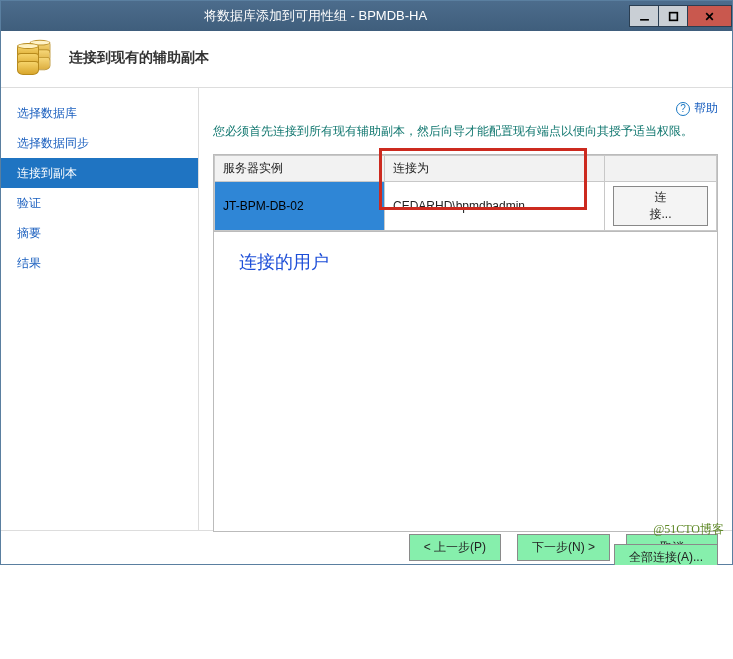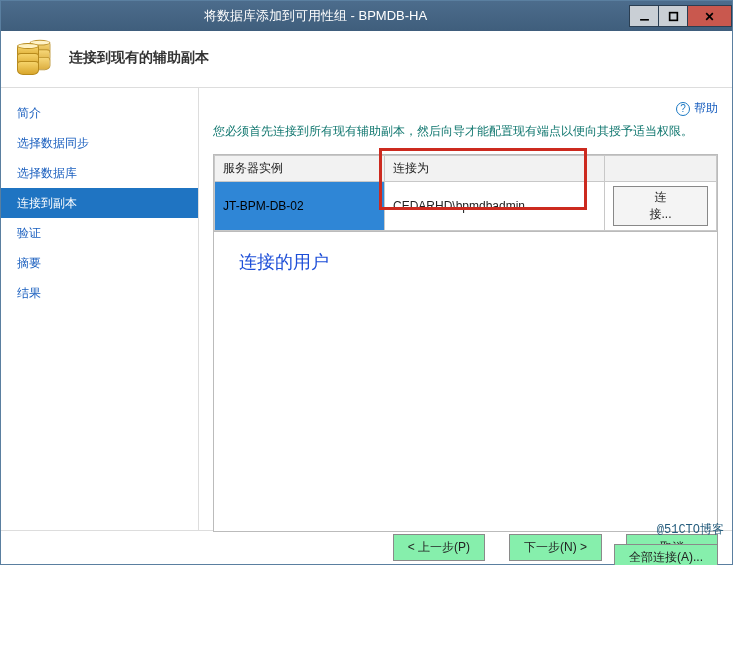--- a/index.html
+++ b/index.html
@@ -71,27 +71,27 @@
     min-height: 300px; position: relative;
   }
   .bottom-actions {
     display: flex; justify-content: flex-end; padding: 6px 0 0 0; margin-top: 6px;
   }
   .btn {
     border: 1px solid #8a8a8a; background: #86efac; padding: 4px 14px; font-size: 12px;
     cursor: pointer; min-width: 96px; text-align: center;
   }
   .wizard-footer {
-    border-top: 1px solid #ddd; padding: 3px 14px; display: flex; justify-content: flex-end; gap: 24px;
+    border-top: 1px solid #ddd; padding: 3px 14px; display: flex; justify-content: flex-end; gap: 16px;
     background: #fff;
   }
   .wizard-footer .btn.small { min-width: 92px; }
   .watermark {
-    position: absolute; right: 8px; bottom: 26px; color: #0c4a6e; font-size: 12px;
-    font-family: Liberation Mono, monospace; opacity: 0.9;
+    position: absolute; right: 8px; bottom: 26px; color: #4d7c0f; font-size: 12px;
+    font-family: Liberation Serif, serif; opacity: 0.9;
   }
   
   .db-stack { position: absolute; width: 22px; height: 28px; }
   .db-stack .cyl {
     position: absolute; width: 22px; height: 14px; border-radius: 4px 4px 6px 6px / 3px 3px 5px 5px;
     background: linear-gradient(#f6d36a, #d9a72d); border: 1px solid #b78a1c;
   }
   .db-stack .cyl.top { top: 0; }
   .db-stack .cyl.mid { top: 8px; }
   .db-stack .cyl.bot { top: 16px; }
@@ -144,23 +144,22 @@
           <div class="cyl bot"></div>
           <div class="lid"></div>
       </div>
     </div>
     <h1>连接到现有的辅助副本</h1>
   </div>
 
   <div class="body-area">
 
     <div class="sidebar">
-      <div class="side-item">简介</div>
+      <div class="side-item">选择数据库</div>
       <div class="side-item">选择数据同步</div>
-      <div class="side-item">选择数据库</div>
       <div class="side-item selected">连接到副本</div>
       <div class="side-item">验证</div>
       <div class="side-item">摘要</div>
       <div class="side-item">结果</div>
     </div>
 
     <div class="content">
       <div class="help-row">
         <span class="help-link">
           <span class="help-icon">?</span>

